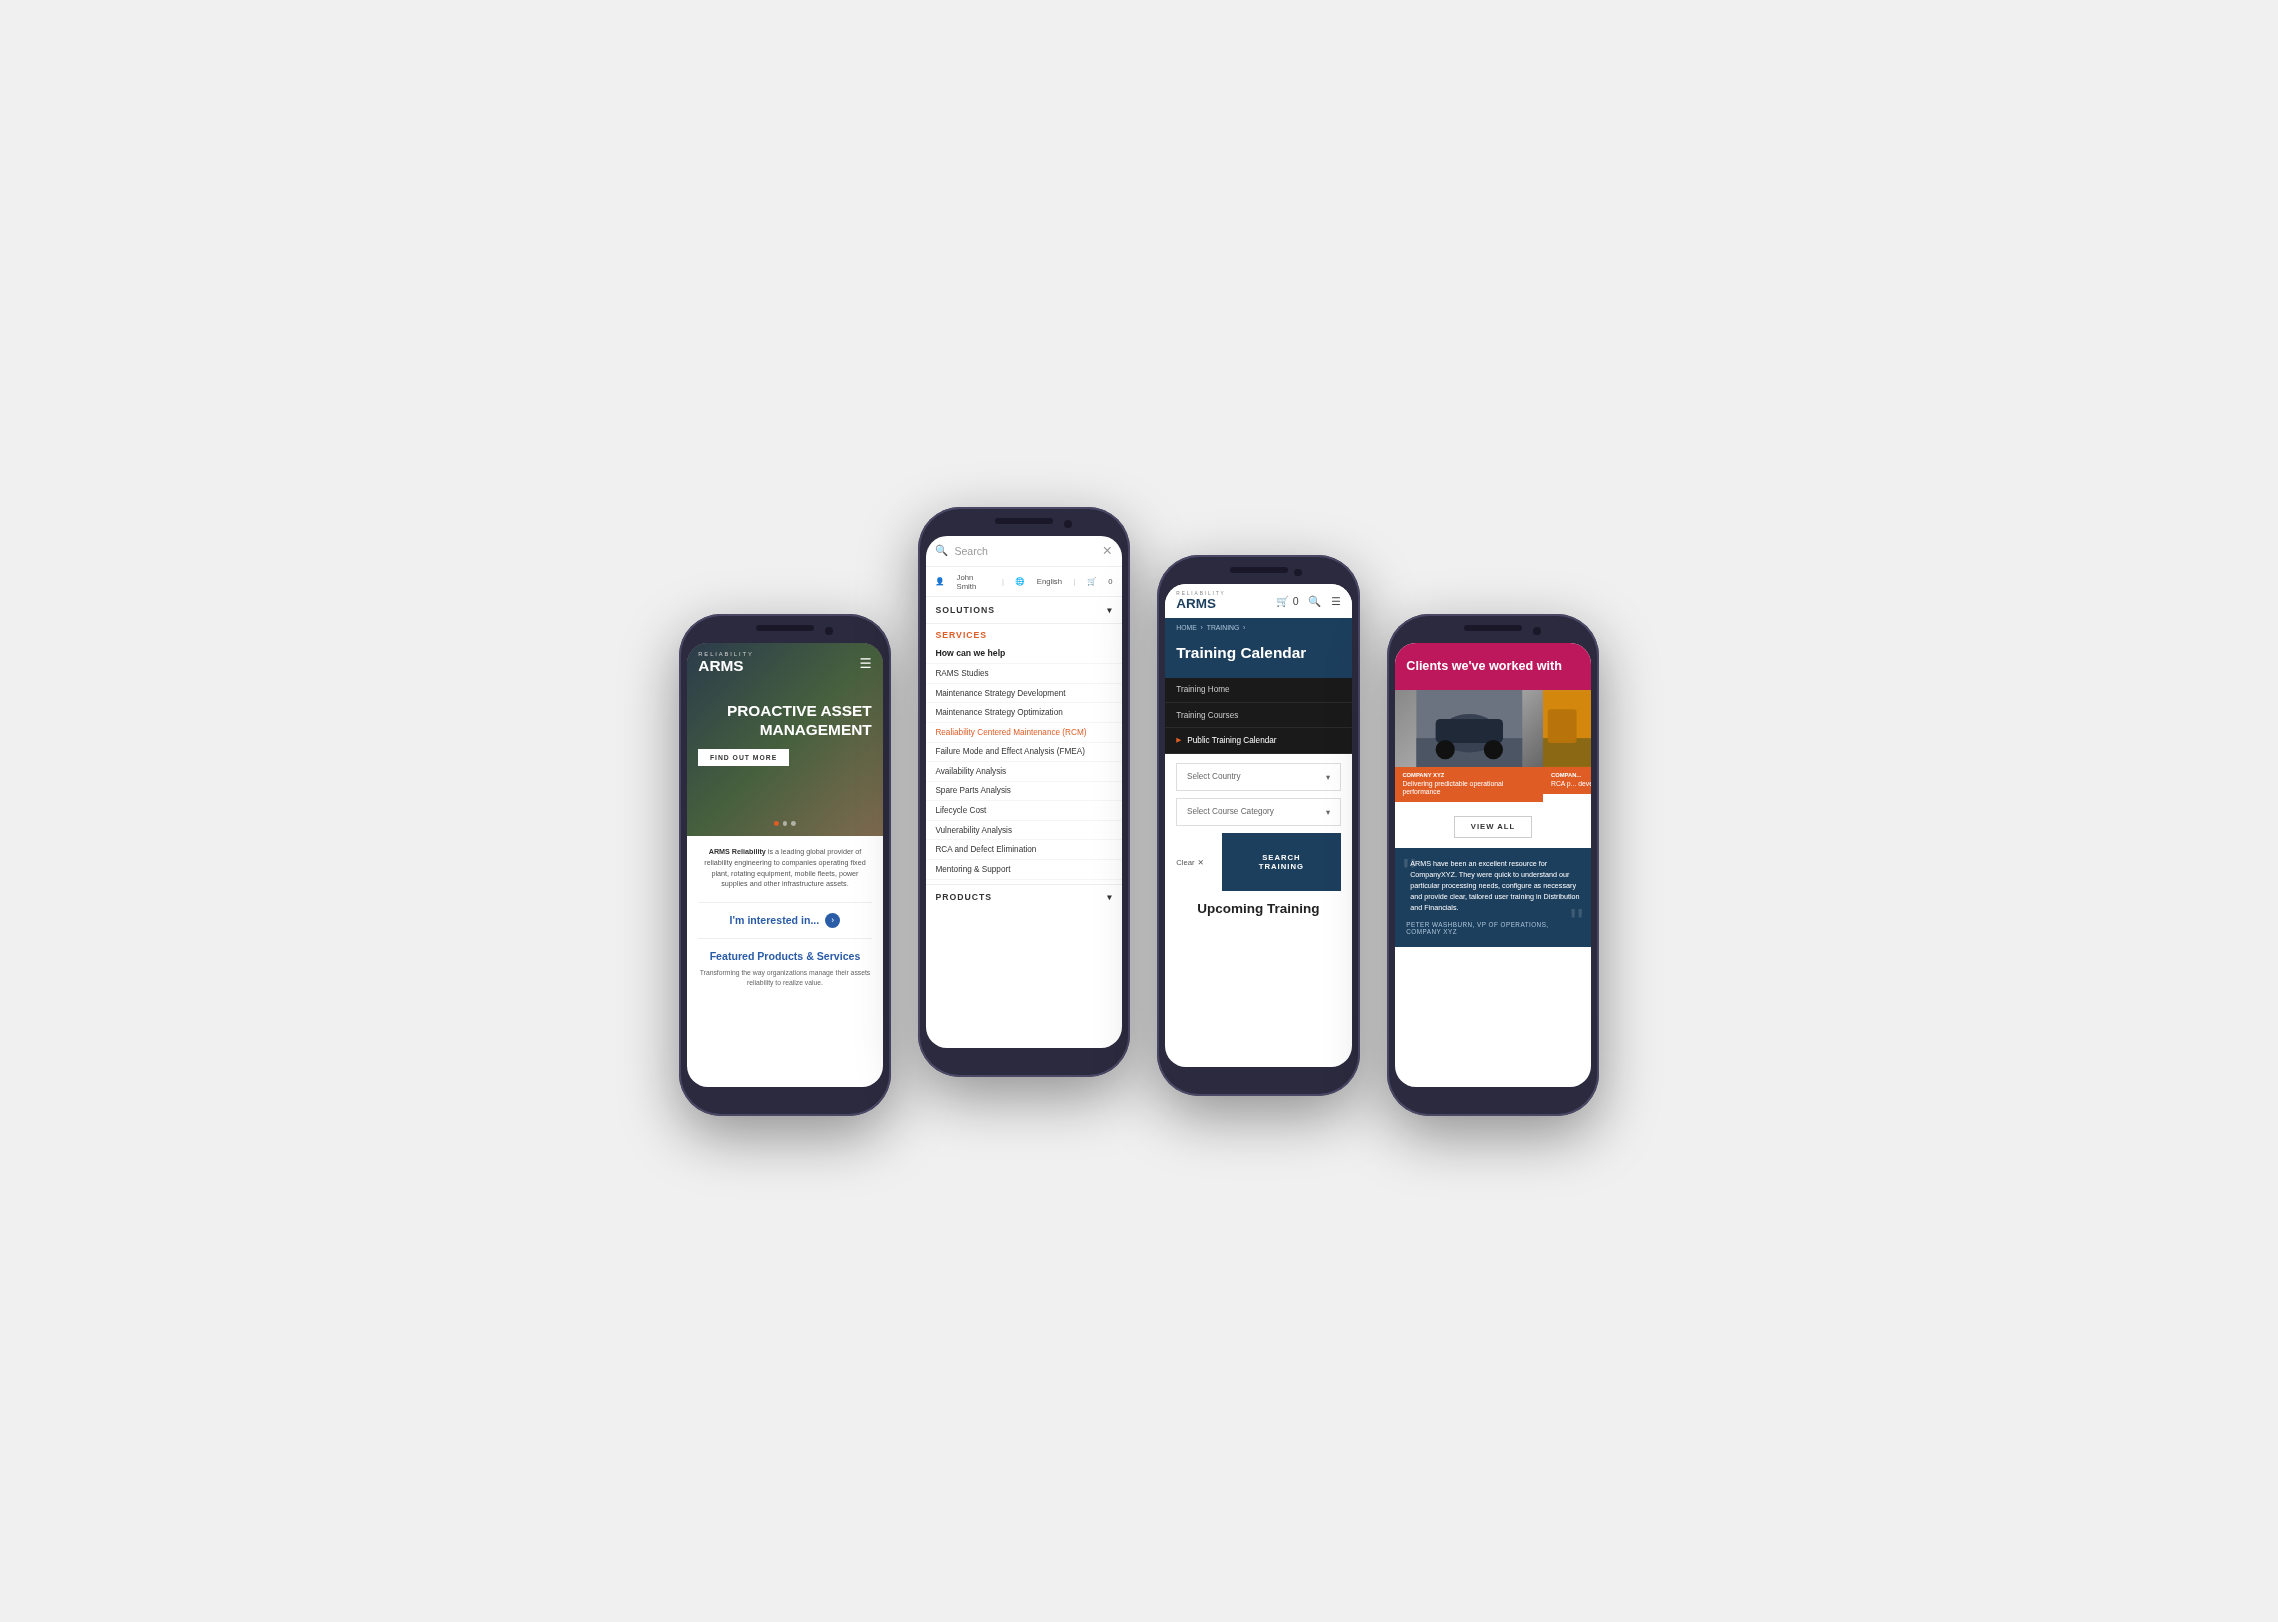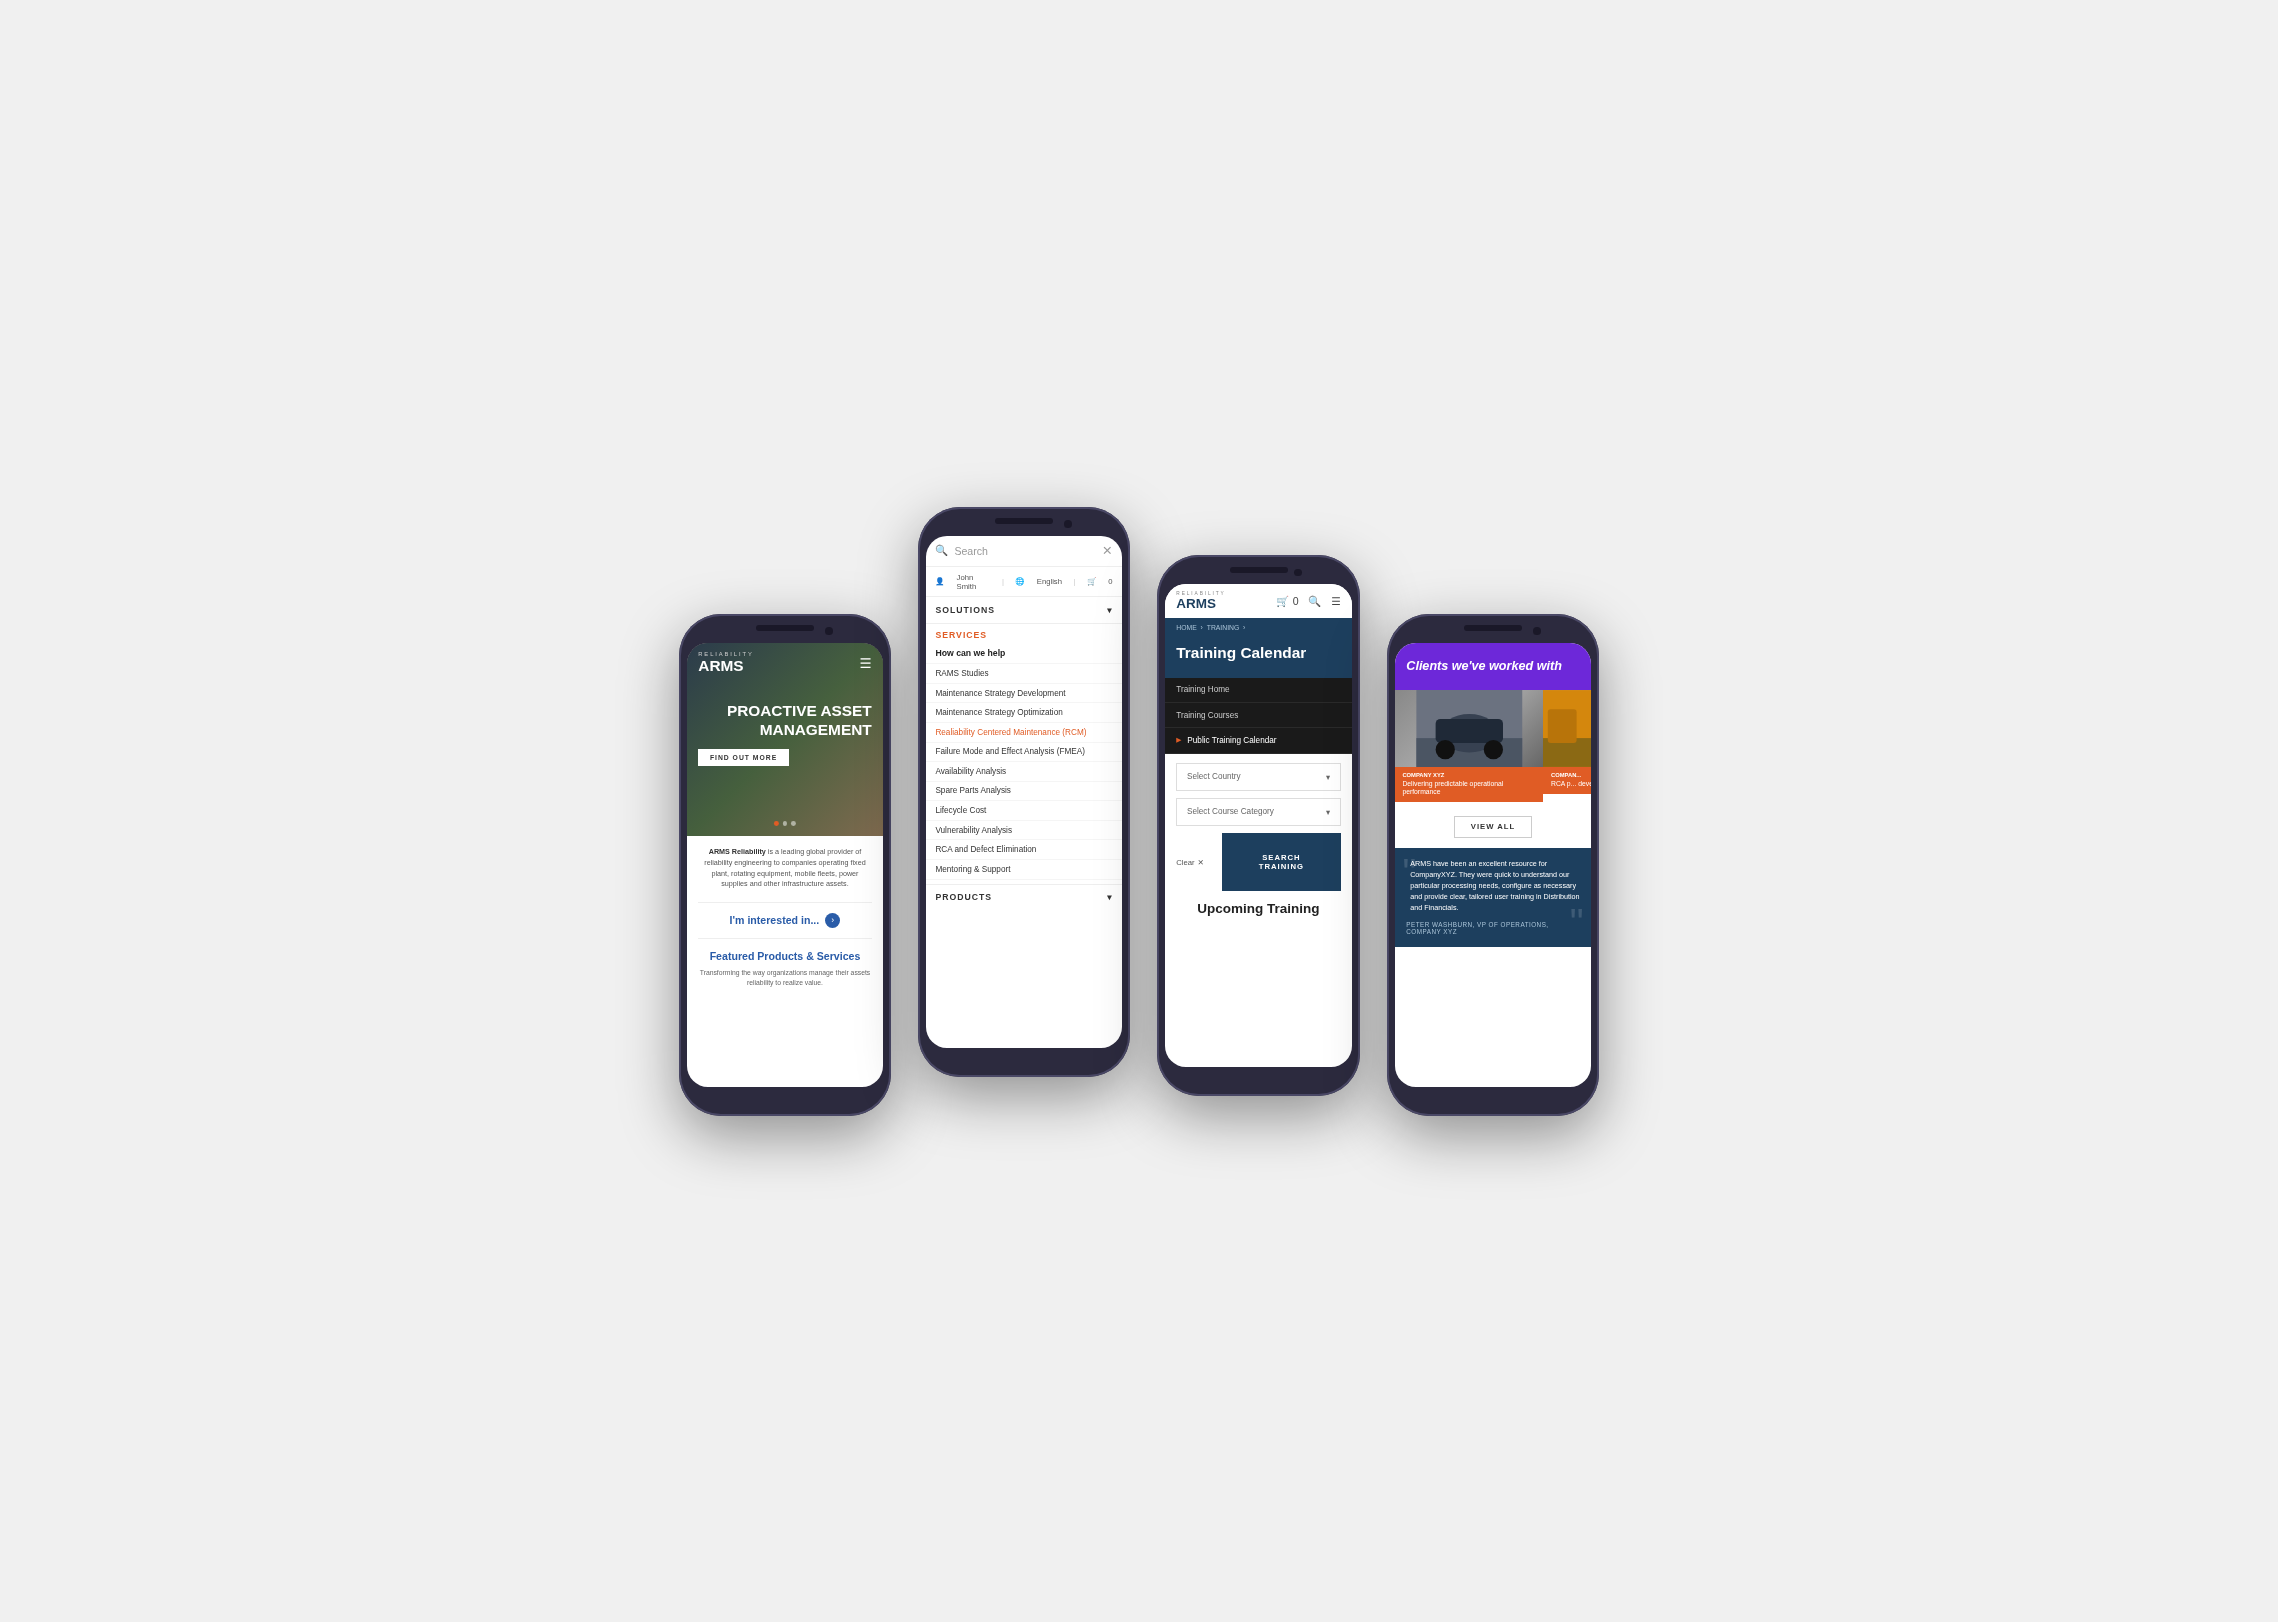--- a/index.html
+++ b/index.html
@@ -385,23 +385,22 @@
       text-align: center;
       padding: 7.7px;
       font-size: 8.2px;
       font-weight: 700;
       letter-spacing: 1px;
       margin-top: 7.7px;
     }
 
     
     .p4-hero {
-      background: #6d28d9;
+      background: #be185d;
       padding: 15.4px 11.6px;
-      font-style: italic;
     }
     .p4-hero h2 {
       color: white;
       font-size: 12.6px;
       font-weight: 700;
       line-height: 1.3;
     }
     .p4-cards-row {
       display: flex;
       gap: 0;

